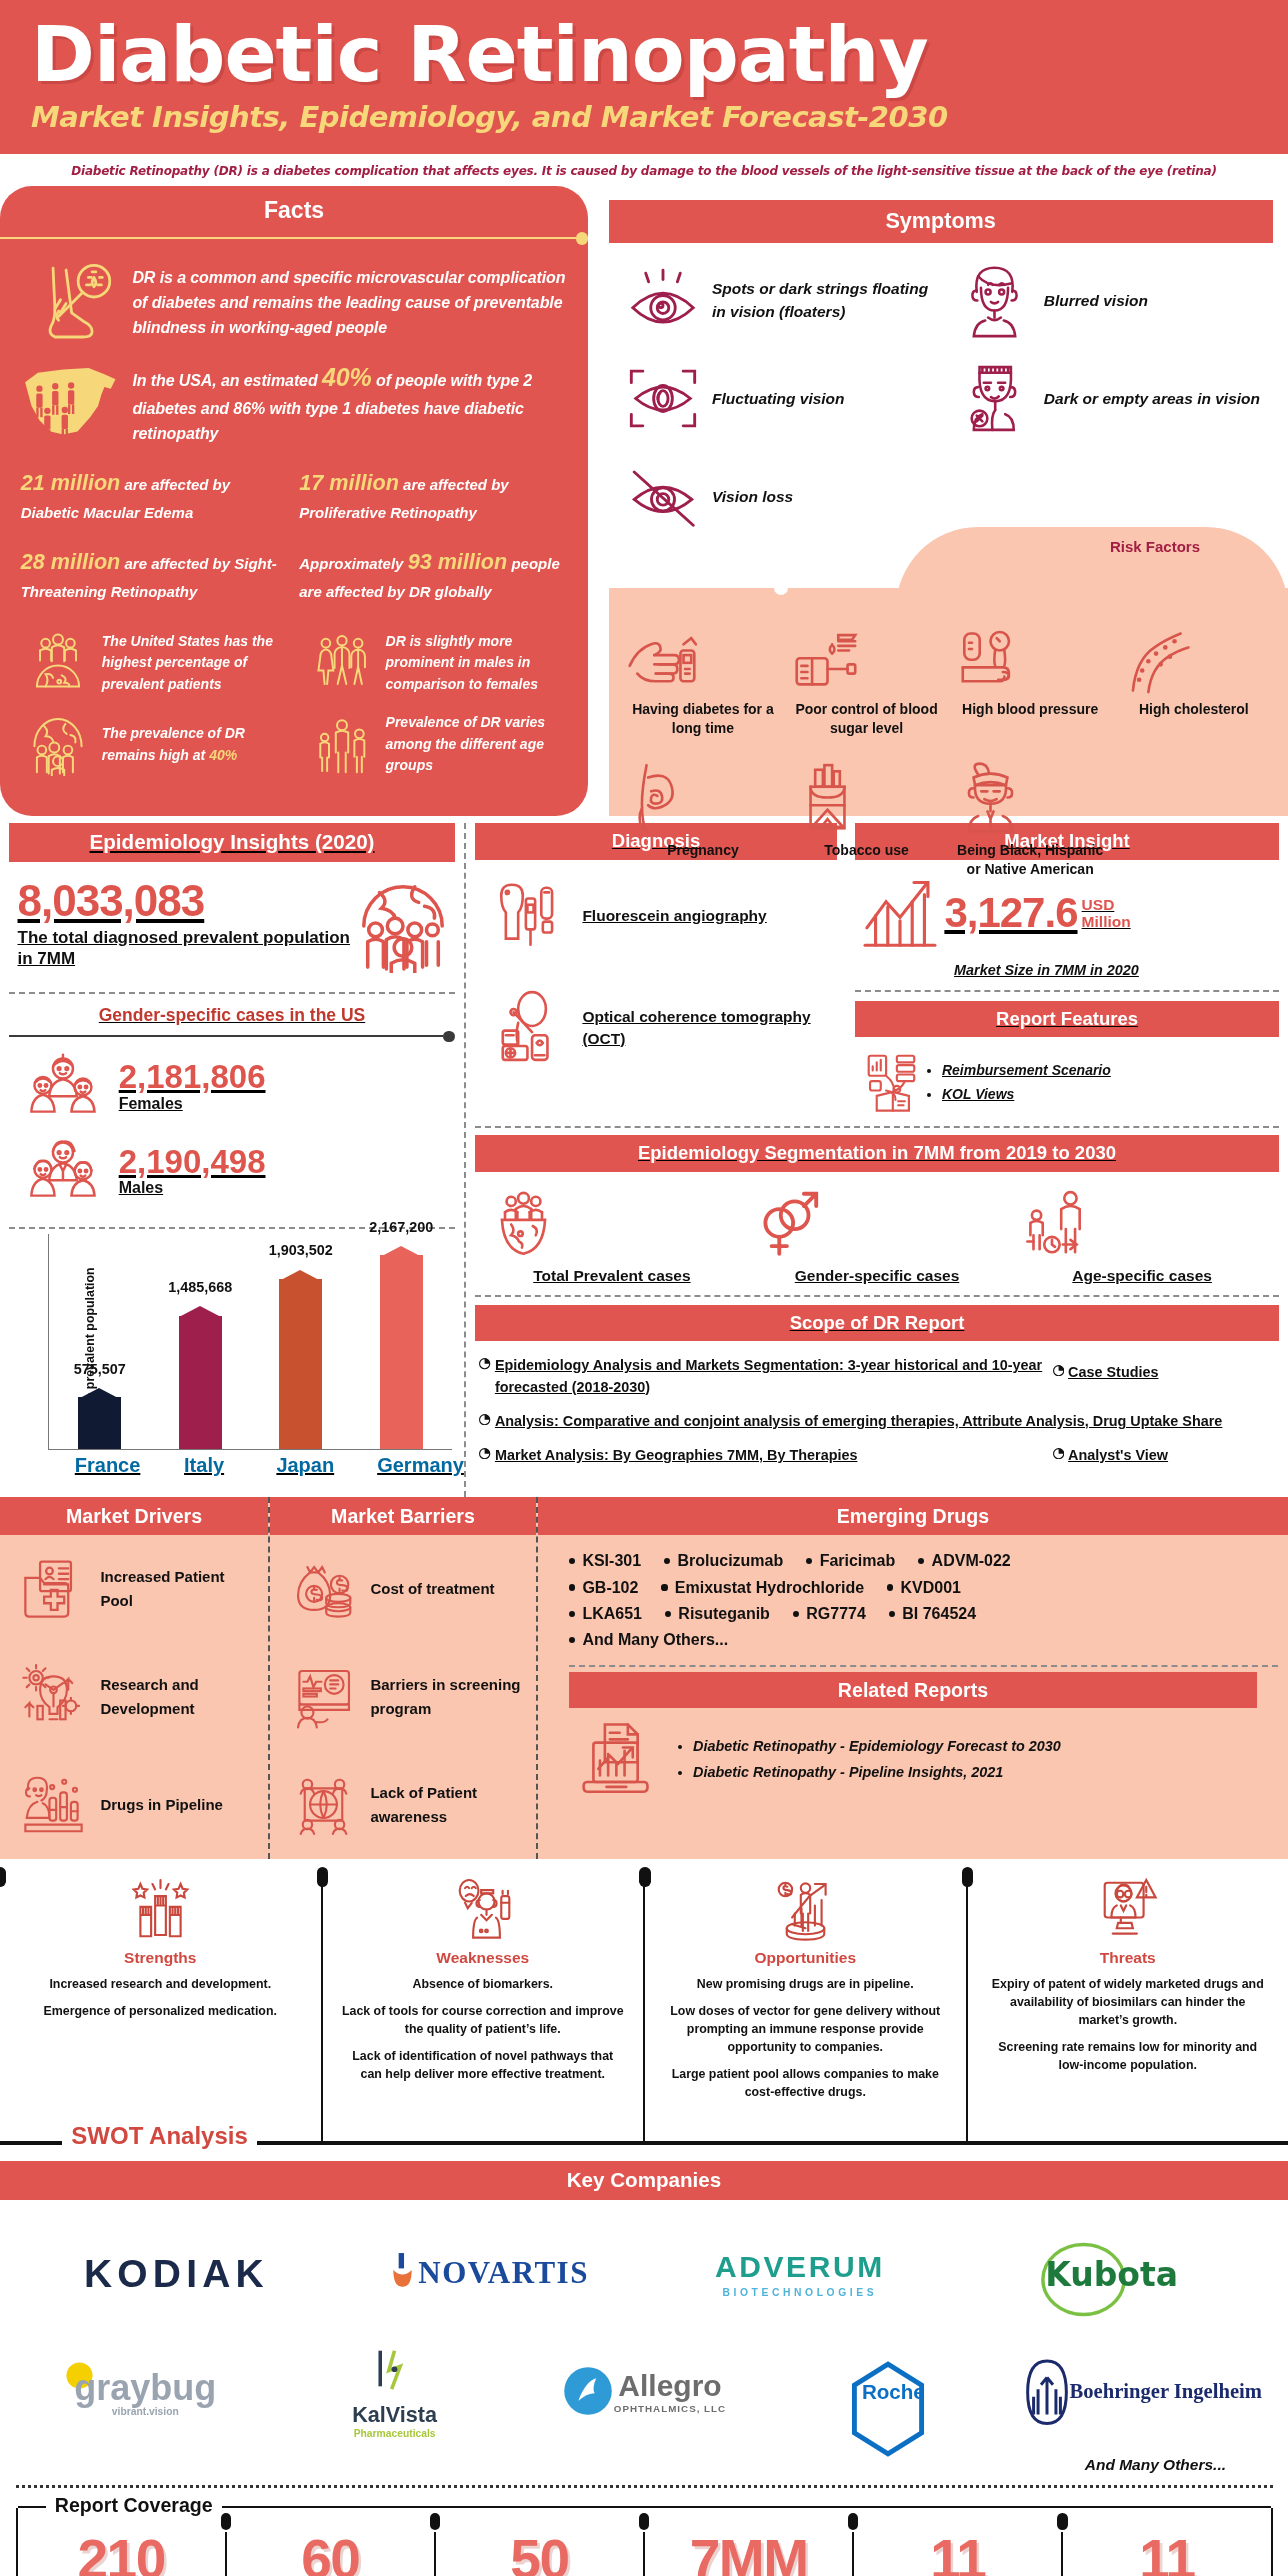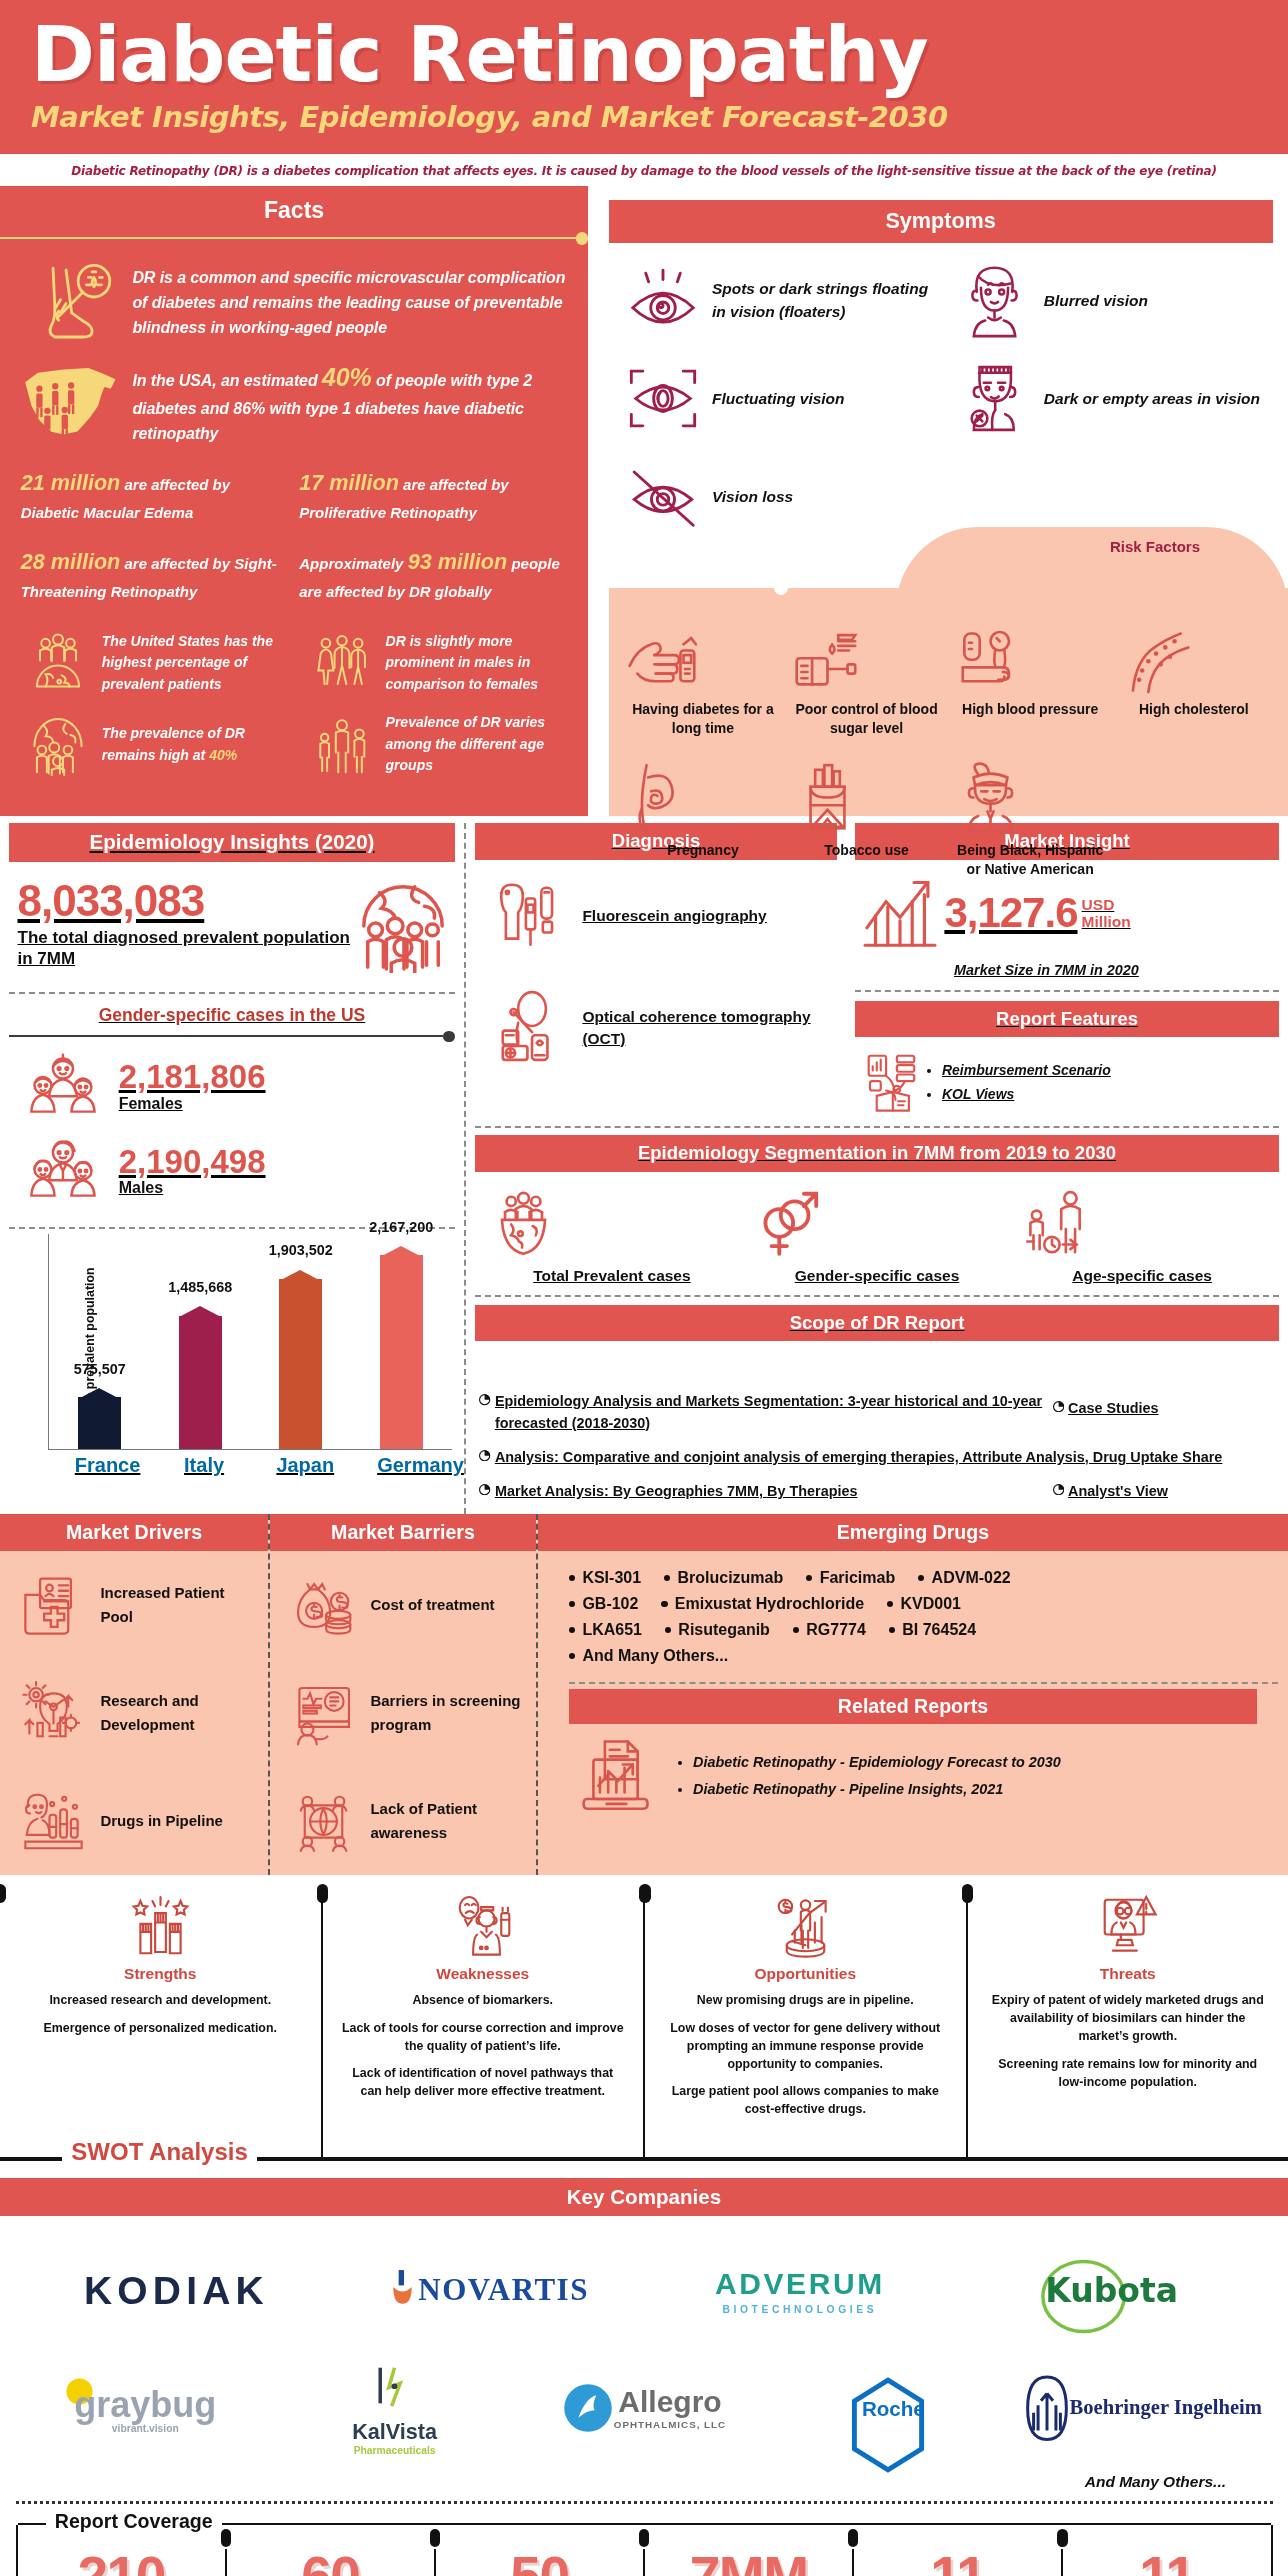--- a/index.html
+++ b/index.html
@@ -27,21 +27,21 @@
     background:#fff; padding:9.3px 6.2px 8.2px 6.2px; text-align:center;
   }
   .intro-bar span {
     font-family:"DejaVu Sans", sans-serif;
     font-weight:bold; font-style:italic; font-size:12px; color:#a31e43;
     letter-spacing:-0.2px;
   }
 
   
   .top { display:flex; width:1288px; }
-  .facts { width:632px; background:#e0554f; position:relative; padding-bottom:31px;}
+  .facts { width:632px; background:#e0554f; position:relative; padding-bottom:31px;border-radius:32px;}
   .facts-head {
     text-align:center; color:#fff; font-weight:bold; font-size:23px;
     padding:11.3px 0 8.2px 0;
   }
   .facts-rule { position:relative; height:11.3px; margin:0 0 10.3px 0;}
   .facts-rule .ln { position:absolute; left:0; right:12.4px; top:4.6px; height:2.1px; background:#f6d87a;}
   .facts-rule .dot { position:absolute; right:0; top:0; width:12.4px; height:12.4px; border-radius:50%; background:#f6d87a;}
 
   .fact-row { display:flex; align-items:center; padding:3.1px 20.6px 5.2px 14.4px; }
   .fact-ico { width:118px; flex:0 0 118px; display:flex; justify-content:center; }
@@ -141,21 +141,21 @@
   .mk-cap { color:#111; font-weight:bold; font-style:italic; font-size:14.4px; padding:3.1px 0 0 108px;}
   .feat-list { padding:11.3px 10.3px 5.2px 15.5px; display:flex; align-items:center;}
   .feat-list ul { padding-left:13.4px;}
   .feat-list li { color:#111; font-weight:bold; font-style:italic; font-size:14px; margin:7.2px 0;}
 
   
   .rightstack { width:824px; border-left:2.1px dashed #8c8c8c; }
   .seg-grid { display:flex; padding:9.3px 13.4px 2.1px 13.4px;}
   .seg { flex:1; text-align:center; padding:5.2px;}
   .seg-cap { color:#111; font-weight:bold; font-size:15.5px; margin-top:4.1px;}
-  .scope-list { padding:8.2px 13.4px 5.2px 13.4px;margin-top:36px; }
+  .scope-list { padding:8.2px 13.4px 5.2px 13.4px; }
   .scope-row { display:flex; }
   .scope-li { display:flex; align-items:flex-start; color:#111; font-weight:bold; font-size:14.4px; line-height:1.5; margin:6.2px 0; }
   .scope-li .pie { flex:0 0 15.5px; margin-top:3.1px;}
   .scope-l { flex:1; }
   .scope-r { flex:0 0 222px; }
 
   
   .drivers { display:flex; width:1288px; background:#fff; }
   .dvcol { width:268px; background:#fac6b0; }
   .dvcol.b { border-left:2.1px dashed #555; }

